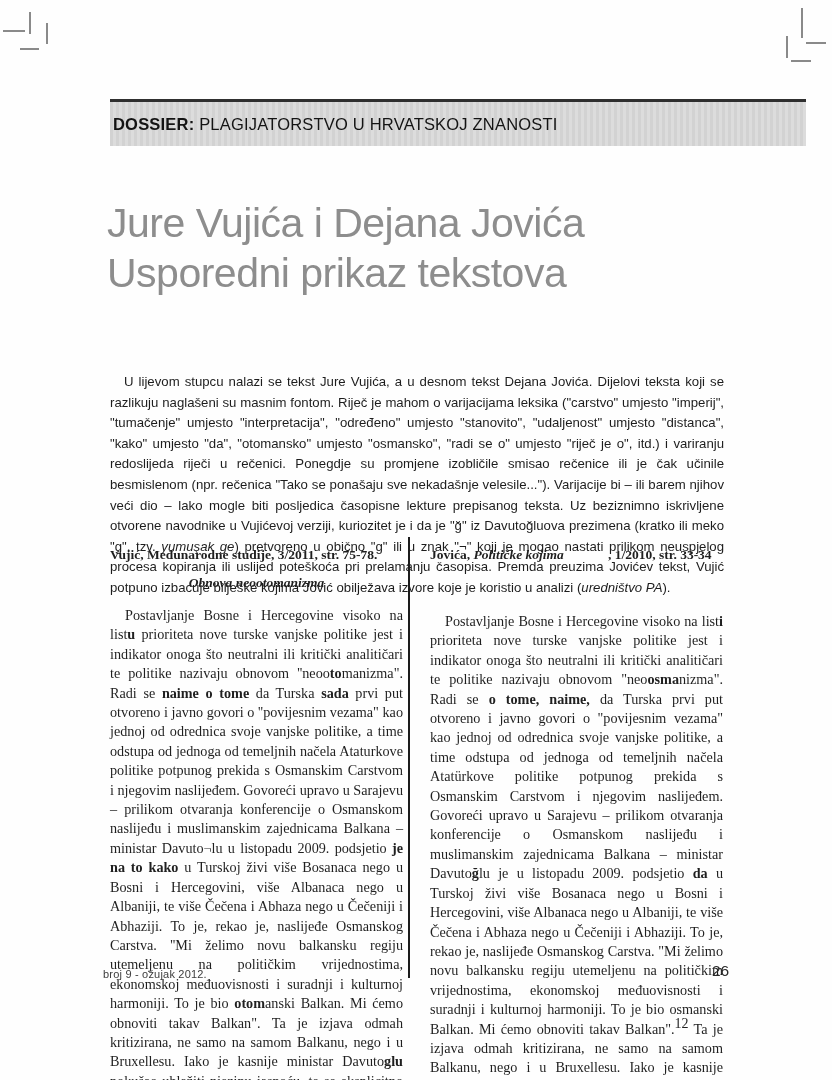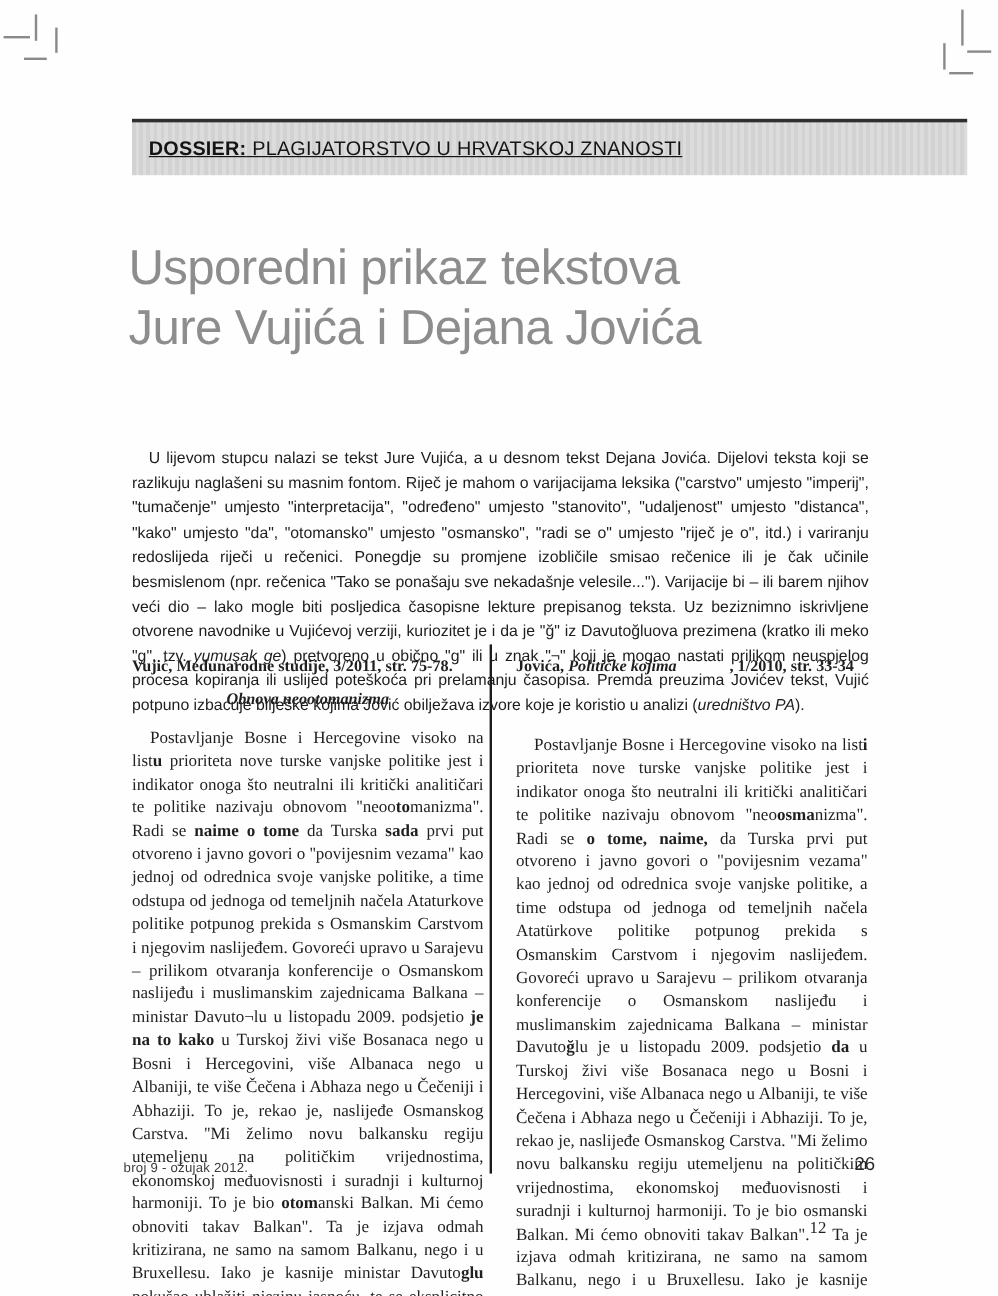--- a/index.html
+++ b/index.html
@@ -8,21 +8,21 @@
     background:#fefefe; overflow:hidden;
     font-family:"Liberation Sans", sans-serif;
   }
   .mark { position:absolute; background:#8a8a8a; }
   .band {
     position:absolute; left:110px; top:99px; width:696px; height:47px;
     border-top:3px solid #2f2f2f; box-sizing:border-box;
     background:repeating-linear-gradient(90deg,#d2d2d2 0 3px,#dcdcdc 3px 6px);
     display:flex; align-items:center;
   }
-  .band-text { font-size:16.5px; color:#141414; padding-left:14px; letter-spacing:0.2px;text-decoration:underline; }
+  .band-text { font-size:16.5px; color:#141414; padding-left:3px; letter-spacing:0.2px; }
   .band-text b { font-weight:bold; }
   .title {
     position:absolute; left:107px; top:198px; width:650px;
     font-size:41px; line-height:50px; color:#8d8d8d;
     font-weight:normal; letter-spacing:-0.5px;
   }
   .intro {
     position:absolute; left:110px; top:372px; width:614px;
     font-size:13.2px; line-height:20.6px; color:#1d1d1d;
     text-align:justify; text-indent:14px;
@@ -73,22 +73,22 @@
     <div class="mark" style="left:791px;top:60px;width:20px;height:2px;"></div>
   </div>
 
   <div class="band">
     <div class="band-text">
       <b>DOSSIER:</b><span> PLAGIJATORSTVO U HRVATSKOJ ZNANOSTI</span>
     </div>
   </div>
 
   <div class="title">
+    <div>Jure Vujića i Dejana Jovića</div>
     <div>Usporedni prikaz tekstova</div>
-    <div>Jure Vujića i Dejana Jovića</div>
   </div>
 
   <div class="intro"><span>U lijevom stupcu nalazi se tekst Jure Vujića, a u desnom tekst Dejana Jovića. Dijelovi teksta koji se razlikuju naglašeni su masnim fontom. Riječ je mahom o varijacijama leksika ("carstvo" umjesto "imperij", "tumačenje" umjesto "interpretacija", "određeno" umjesto "stanovito", "udaljenost" umjesto "distanca", "kako" umjesto "da", "otomansko" umjesto "osmansko", "radi se o" umjesto "riječ je o", itd.) i variranju redoslijeda riječi u rečenici. Ponegdje su promjene izobličile smisao rečenice ili je čak učinile besmislenom (npr. rečenica "Tako se ponašaju sve nekadašnje velesile..."). Varijacije bi – ili barem njihov veći dio – lako mogle biti posljedica časopisne lekture prepisanog teksta. Uz beziznimno iskrivljene otvorene navodnike u Vujićevoj verziji, kuriozitet je i da je "ğ" iz Davutoğluova prezimena (kratko ili meko "g", tzv. </span><span style="font-style: italic;">yumuşak ge</span><span>) pretvoreno u obično "g" ili u znak "¬" koji je mogao nastati prilikom neuspjelog procesa kopiranja ili uslijed poteškoća pri prelamanju časopisa. Premda preuzima Jovićev tekst, Vujić potpuno izbacuje bilješke kojima Jović obilježava izvore koje je koristio u analizi (</span><span style="font-style: italic;">uredništvo PA</span><span>).</span></div>
 
   <div class="divider"></div>
 
   <div class="col col-left">
     <div class="col-header"><span style="font-weight: bold; margin-top: 13px;">Vujić, </span><span style="font-weight: bold; ">Međunarodne studije</span><span style="font-weight: bold;">, 3/2011, str. 75-78.</span></div>
     <div class="subhead">Obnova neootomanizma</div>
     <div class="col-body body-left"><span>Postavljanje Bosne i Hercegovine visoko na list</span><span style="font-weight: bold;">u</span><span> prioriteta nove turske vanjske politike jest i indikator onoga što neutralni ili kritički analitičari te politike nazivaju obnovom ''neoo</span><span style="font-weight: bold;">to</span><span>manizma". Radi se </span><span style="font-weight: bold;">naime o tome</span><span> da Turska </span><span style="font-weight: bold;">sada</span><span> prvi put otvoreno i javno govori o ''povijesnim vezama" kao jednoj od odrednica svoje vanjske politike, a time odstupa od jednoga od temeljnih načela Ataturkove politike potpunog prekida s Osmanskim Carstvom i njegovim naslijeđem. Govoreći upravo u Sarajevu – prilikom otvaranja konferencije o Osmanskom naslijeđu i muslimanskim zajednicama Balkana – ministar Davuto¬lu u listopadu 2009. podsjetio </span><span style="font-weight: bold;">je na to kako</span><span> u Turskoj živi više Bosanaca nego u Bosni i Hercegovini, više Albanaca nego u Albaniji, te više Čečena i Abhaza nego u Čečeniji i Abhaziji. To je, rekao je, naslijeđe Osmanskog Carstva. ''Mi želimo novu balkansku regiju utemeljenu na političkim vrijednostima, ekonomskoj međuovisnosti i suradnji i kulturnoj harmoniji. To je bio </span><span style="font-weight: bold;">otom</span><span>anski Balkan. Mi ćemo obnoviti takav Balkan". Ta je izjava odmah kritizirana, ne samo na samom Balkanu, nego i u Bruxellesu. Iako je kasnije ministar Davuto</span><span style="font-weight: bold;">glu</span><span> pokušao ublažiti njezinu jasnoću, te se eksplicitno distancirao od najave formiranja nekog novog ''</span></div>

